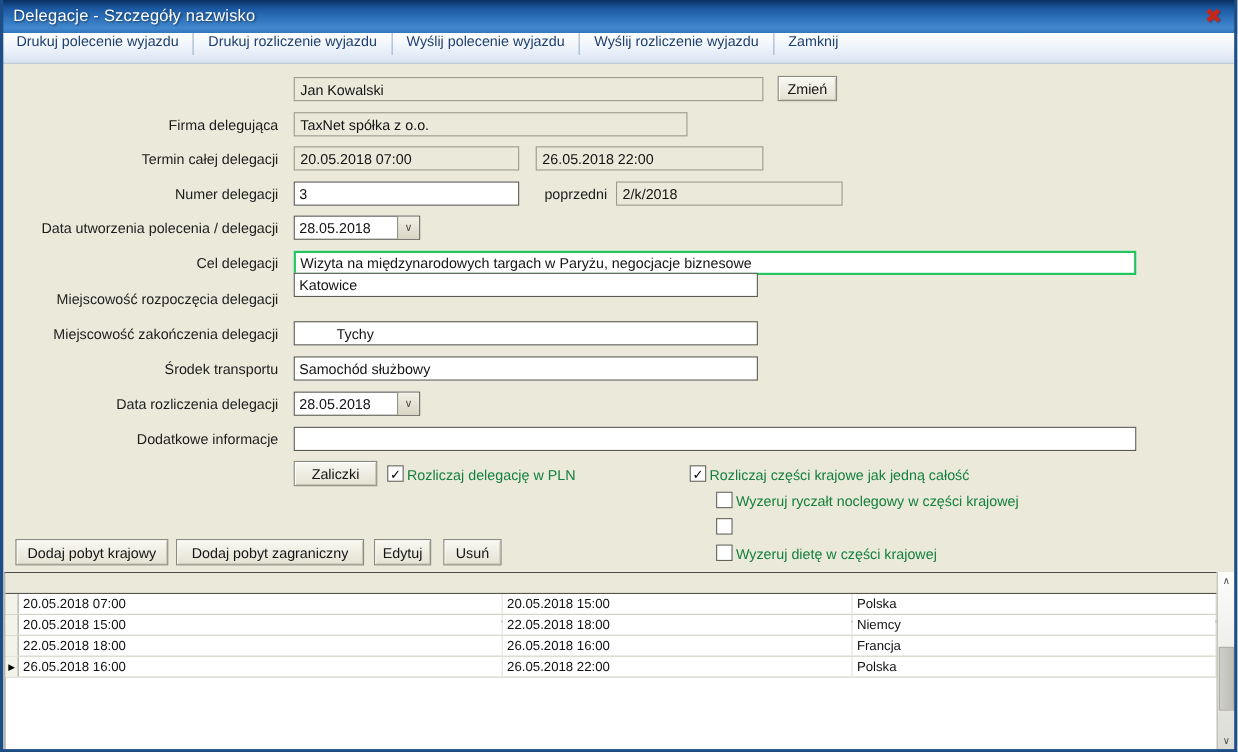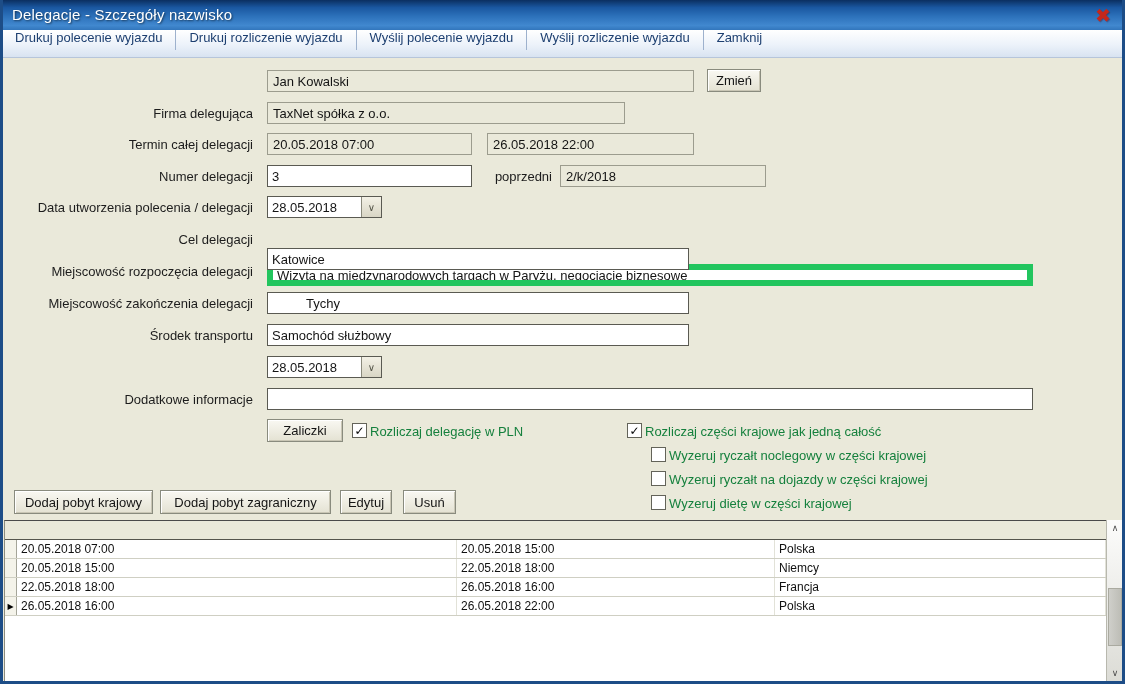--- a/index.html
+++ b/index.html
@@ -21,21 +21,21 @@
     border-bottom:1px solid #b6c5da;display:flex;padding-left:2px;box-sizing:border-box;}
   .titem{font-size:13px;color:#1d3f70;padding:0 13px;white-space:nowrap;cursor:default;}
   .tsep{width:1px;height:20px;background:#9db1cd;}
 
   
   .lbl{position:absolute;left:0;width:253px;text-align:right;font-size:13px;color:#1c1c1c;white-space:nowrap;}
   .ro{position:absolute;height:22px;background:#eae9da;border:1px solid #9c9c8e;box-sizing:border-box;
     font-size:13px;color:#141414;padding:3px 0 0 5px;white-space:nowrap;overflow:hidden;}
   .inp{position:absolute;height:22px;background:#fff;border:1px solid #5a5a52;box-sizing:border-box;
     font-size:13px;color:#141414;padding:0 0 0 4px;font-family:inherit;outline:none;}
-  .inp.focus{border:6px solid #22c55e;margin-top:36px;}
+  .inp.focus{border:2px solid #22c55e;}
   .btn{position:absolute;background:linear-gradient(#f9f8f2,#e4e2d3);border:1px solid #898b7e;
     box-shadow:inset 1px 1px 0 #fff, inset -1px -1px 0 #c9c6b5;font-size:13px;color:#141414;
     display:flex;align-items:center;justify-content:center;box-sizing:border-box;cursor:default;white-space:nowrap;}
   .combo{position:absolute;height:22px;width:115px;background:#fff;border:1px solid #5a5a52;
     box-sizing:border-box;font-size:13px;color:#141414;padding:3px 0 0 4px;}
   .cbtn{position:absolute;top:0;right:0;bottom:0;width:19px;background:linear-gradient(#f3f1e6,#d9d6c5);
     border-left:1px solid #8a8a7c;display:flex;align-items:center;justify-content:center;
     font-size:10px;color:#55554a;}
   .checkbox{position:absolute;width:13px;height:13px;background:#fff;border:1px solid #636359;
     display:flex;align-items:center;justify-content:center;font-size:12px;font-weight:bold;color:#000;line-height:1;cursor:default;}
@@ -113,41 +113,41 @@
 
   <div class="lbl" style="top:264px">Miejscowość rozpoczęcia delegacji</div>
   <input class="inp" style="left: 267px; top: 248px; width: 422px;" value="Katowice">
 
   <div class="lbl" style="top:296px">Miejscowość zakończenia delegacji</div>
   <input class="inp" style="left: 267px; top: 292px; width: 422px; padding-left: 38px;" value="Tychy">
 
   <div class="lbl" style="top:328px">Środek transportu</div>
   <input class="inp" style="left: 267px; top: 324px; width: 422px;" value="Samochód służbowy">
 
+  <div class="lbl" style="top:360px">Data rozliczenia delegacji</div>
   <div class="combo" style="left:267px;top:356px">
     <span>28.05.2018</span>
     <span class="cbtn">∨</span>
   </div>
 
   <div class="lbl" style="top:392px">Dodatkowe informacje</div>
   <input class="inp" style="left: 267px; top: 388px; width: 766px;" value="">
 
   <div class="btn" style="left:267px;top:419px;width:76px;height:23px">Zaliczki</div>
 
   <div class="checkbox" style="left:352px;top:423px">✓</div>
   <div class="cblbl" style="left:370px;top:424px">Rozliczaj delegację w PLN</div>
 
   <div class="checkbox" style="left:627px;top:423px">✓</div>
   <div class="cblbl" style="left:645px;top:424px">Rozliczaj części krajowe jak jedną całość</div>
 
   <div class="checkbox" style="left:651px;top:447px"></div>
   <div class="cblbl" style="left:669px;top:448px">Wyzeruj ryczałt noclegowy w części krajowej</div>
 
   <div class="checkbox" style="left:651px;top:471px"></div>
-  <div class="cblbl" style="left:669px;top:472px">Wyzeruj ryczałt na dojazdy w części krajowej</div>
 
   <div class="checkbox" style="left:651px;top:495px"></div>
   <div class="cblbl" style="left:669px;top:496px">Wyzeruj dietę w części krajowej</div>
 
   <div class="btn" style="left:14px;top:490px;width:139px;height:24px">Dodaj pobyt krajowy</div>
   <div class="btn" style="left:160px;top:490px;width:171px;height:24px">Dodaj pobyt zagraniczny</div>
   <div class="btn" style="left:340px;top:490px;width:52px;height:24px">Edytuj</div>
   <div class="btn" style="left:403px;top:490px;width:53px;height:24px">Usuń</div>
 
   <div class="grid">

